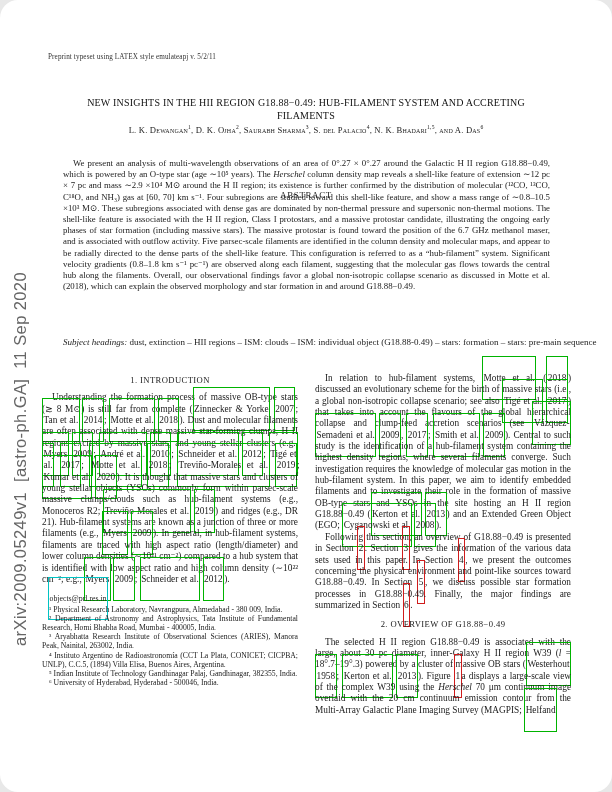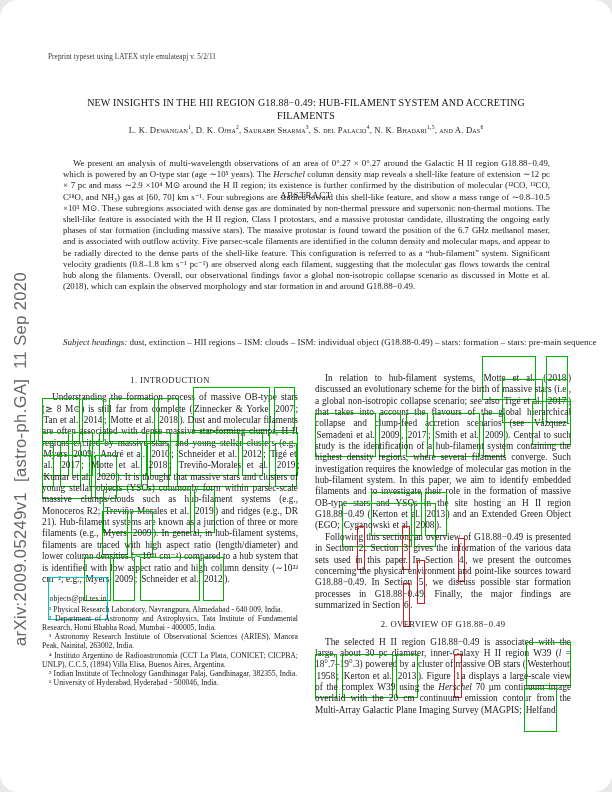--- a/index.html
+++ b/index.html
@@ -94,23 +94,23 @@
 
   <div class="abstract-body"><span class="seg-p">We present an analysis of multi-wavelength observations of an area of 0°.27 × 0°.27 around the Galactic H II region G18.88−0.49, which is powered by an O-type star (age ∼10⁵ years). The </span><span class="seg-i">Herschel</span><span class="seg-p"> column density map reveals a shell-like feature of extension ∼12 pc × 7 pc and mass ∼2.9 ×10⁴ M⊙ around the H II region; its existence is further confirmed by the distribution of molecular (¹²CO, ¹³CO, C¹⁸O, and NH₃) gas at [60, 70] km s⁻¹. Four subregions are studied toward this shell-like feature, and show a mass range of ∼0.8–10.5 ×10³ M⊙. These subregions associated with dense gas are dominated by non-thermal pressure and supersonic non-thermal motions. The shell-like feature is associated with the H II region, Class I protostars, and a massive protostar candidate, illustrating the ongoing early phases of star formation (including massive stars). The massive protostar is found toward the position of the 6.7 GHz methanol maser, and is associated with outflow activity. Five parsec-scale filaments are identified in the column density and molecular maps, and appear to be radially directed to the dense parts of the shell-like feature. This configuration is referred to as a “hub-filament” system. Significant velocity gradients (0.8–1.8 km s⁻¹ pc⁻¹) are observed along each filament, suggesting that the molecular gas flows towards the central hub along the filaments. Overall, our observational findings favor a global non-isotropic collapse scenario as discussed in Motte et al. (2018), which can explain the observed morphology and star formation in and around G18.88−0.49.</span></div>
 
   <div class="subject-headings"><span class="seg-i">Subject headings:</span><span class="seg-p"> dust, extinction – HII regions – ISM: clouds – ISM: individual object (G18.88-0.49) – stars: formation – stars: pre-main sequence</span></div>
 
   <div class="col col-left">
     <div class="section-heading">1. INTRODUCTION</div>
     <p class="body-par"><span class="seg-p">Understanding the formation process of massive OB-type stars (≳ 8 M⊙) is still far from complete (</span><span class="seg-cite">Zinnecker &amp; Yorke</span><span class="seg-p"> </span><span class="seg-cite">2007</span><span class="seg-p">; </span><span class="seg-cite">Tan et al.</span><span class="seg-p"> </span><span class="seg-cite">2014</span><span class="seg-p">; </span><span class="seg-cite">Motte et al.</span><span class="seg-p"> </span><span class="seg-cite">2018</span><span class="seg-p">). Dust and molecular filaments are often associated with dense massive star-forming clumps, H II regions excited by massive stars, and young stellar clusters (e.g., </span><span class="seg-cite">Myers</span><span class="seg-p"> </span><span class="seg-cite">2009</span><span class="seg-p">; </span><span class="seg-cite">André et al.</span><span class="seg-p"> </span><span class="seg-cite">2010</span><span class="seg-p">; </span><span class="seg-cite">Schneider et al.</span><span class="seg-p"> </span><span class="seg-cite">2012</span><span class="seg-p">; </span><span class="seg-cite">Tigé et al.</span><span class="seg-p"> </span><span class="seg-cite">2017</span><span class="seg-p">; </span><span class="seg-cite">Motte et al.</span><span class="seg-p"> </span><span class="seg-cite">2018</span><span class="seg-p">; </span><span class="seg-cite">Treviño-Morales et al.</span><span class="seg-p"> </span><span class="seg-cite">2019</span><span class="seg-p">; </span><span class="seg-cite">Kumar et al.</span><span class="seg-p"> </span><span class="seg-cite">2020</span><span class="seg-p">). It is thought that massive stars and clusters of young stellar objects (YSOs) commonly form within parsec-scale massive clumps/clouds such as hub-filament systems (e.g., Monoceros R2; </span><span class="seg-cite">Treviño-Morales et al.</span><span class="seg-p"> </span><span class="seg-cite">2019</span><span class="seg-p">) and ridges (e.g., DR 21). Hub-filament systems are known as a junction of three or more filaments (e.g., </span><span class="seg-cite">Myers</span><span class="seg-p"> </span><span class="seg-cite">2009</span><span class="seg-p">). In general, in hub-filament systems, filaments are traced with high aspect ratio (length/diameter) and lower column densities (∼10²¹ cm⁻²) compared to a hub system that is identified with low aspect ratio and high column density (∼10²² cm⁻²; e.g., </span><span class="seg-cite">Myers</span><span class="seg-p"> </span><span class="seg-cite">2009</span><span class="seg-p">; </span><span class="seg-cite">Schneider et al.</span><span class="seg-p"> </span><span class="seg-cite">2012</span><span class="seg-p">).</span></p>
     <div class="footnote-email"><span class="seg-url">objects@prl.res.in</span></div>
     <div class="footnote-list">
-        <p class="footnote-item">¹ Physical Research Laboratory, Navrangpura, Ahmedabad - 640 009, India.</p>
+        <p class="footnote-item">¹ Physical Research Laboratory, Navrangpura, Ahmedabad - 380 009, India.</p>
         <p class="footnote-item">² Department of Astronomy and Astrophysics, Tata Institute of Fundamental Research, Homi Bhabha Road, Mumbai - 400005, India.</p>
-        <p class="footnote-item">³ Astronomy Research Institute of Observational Sciences (ARIES), Manora Peak, Nainital, 263002, India.</p>
+        <p class="footnote-item">³ Aryabhatta Research Institute of Observational Sciences (ARIES), Manora Peak, Nainital, 263002, India.</p>
         <p class="footnote-item">⁴ Instituto Argentino de Radioastronomía (CCT La Plata, CONICET; CICPBA; UNLP), C.C.5, (1894) Villa Elisa, Buenos Aires, Argentina.</p>
         <p class="footnote-item">⁵ Indian Institute of Technology Gandhinagar Palaj, Gandhinagar, 382355, India.</p>
         <p class="footnote-item">⁶ University of Hyderabad, Hyderabad - 500046, India.</p>
       </div>
   </div>
 
   <div class="col col-right">
     <p class="body-par"><span class="seg-p">In relation to hub-filament systems, </span><span class="seg-cite">Motte et al.</span><span class="seg-p"> (</span><span class="seg-cite">2018</span><span class="seg-p">) discussed an evolutionary scheme for the birth of massive stars (i.e., a global non-isotropic collapse scenario; see also </span><span class="seg-cite">Tigé et al.</span><span class="seg-p"> </span><span class="seg-cite">2017</span><span class="seg-p">) that takes into account the flavours of the global hierarchical collapse and clump-feed accretion scenarios (see </span><span class="seg-cite">Vázquez-Semadeni et al.</span><span class="seg-p"> </span><span class="seg-cite">2009</span><span class="seg-p">, </span><span class="seg-cite">2017</span><span class="seg-p">; </span><span class="seg-cite">Smith et al.</span><span class="seg-p"> </span><span class="seg-cite">2009</span><span class="seg-p">). Central to such study is the identification of a hub-filament system containing the highest density regions, where several filaments converge. Such investigation requires the knowledge of molecular gas motion in the hub-filament system. In this paper, we aim to identify embedded filaments and to investigate their role in the formation of massive OB-type stars and YSOs in the site hosting an H II region G18.88−0.49 (</span><span class="seg-cite">Kerton et al.</span><span class="seg-p"> </span><span class="seg-cite">2013</span><span class="seg-p">) and an Extended Green Object (EGO; </span><span class="seg-cite">Cyganowski et al.</span><span class="seg-p"> </span><span class="seg-cite">2008</span><span class="seg-p">).</span></p>
     <p class="body-par"><span class="seg-p">Following this section, an overview of G18.88−0.49 is presented in Section </span><span class="seg-ref">2</span><span class="seg-p">. Section </span><span class="seg-ref">3</span><span class="seg-p"> gives the information of the various data sets used in this paper. In Section </span><span class="seg-ref">4</span><span class="seg-p">, we present the outcomes concerning the physical environment and point-like sources toward G18.88−0.49. In Section </span><span class="seg-ref">5</span><span class="seg-p">, we discuss possible star formation processes in G18.88−0.49. Finally, the major findings are summarized in Section </span><span class="seg-ref">6</span><span class="seg-p">.</span></p>
     <div class="section-heading later">2. OVERVIEW OF G18.88−0.49</div>

